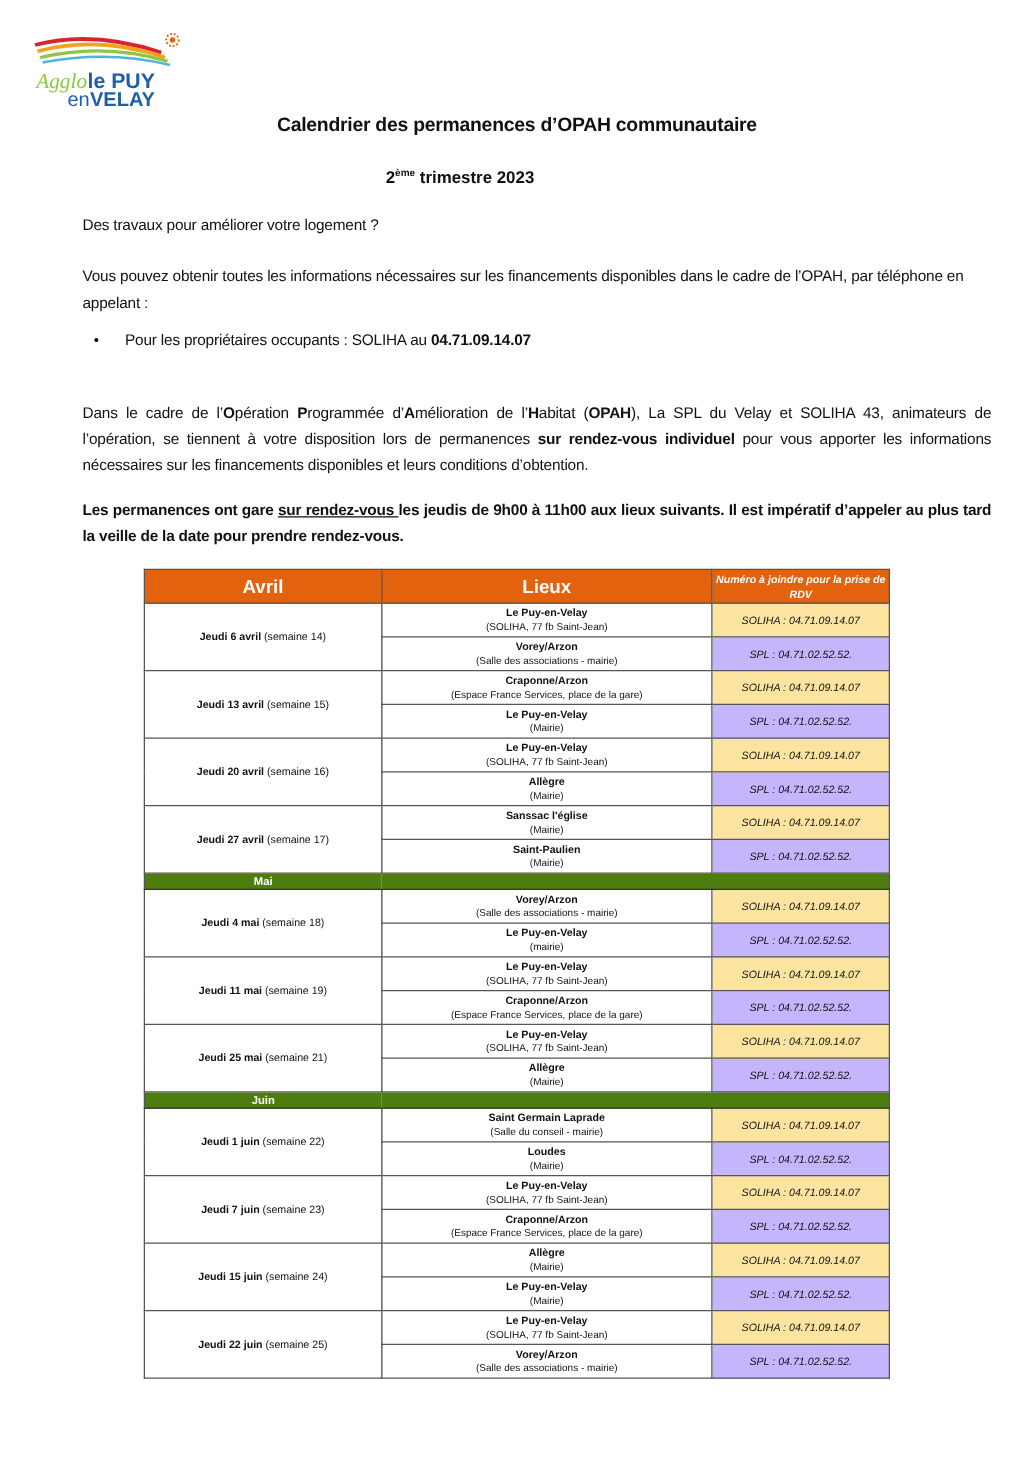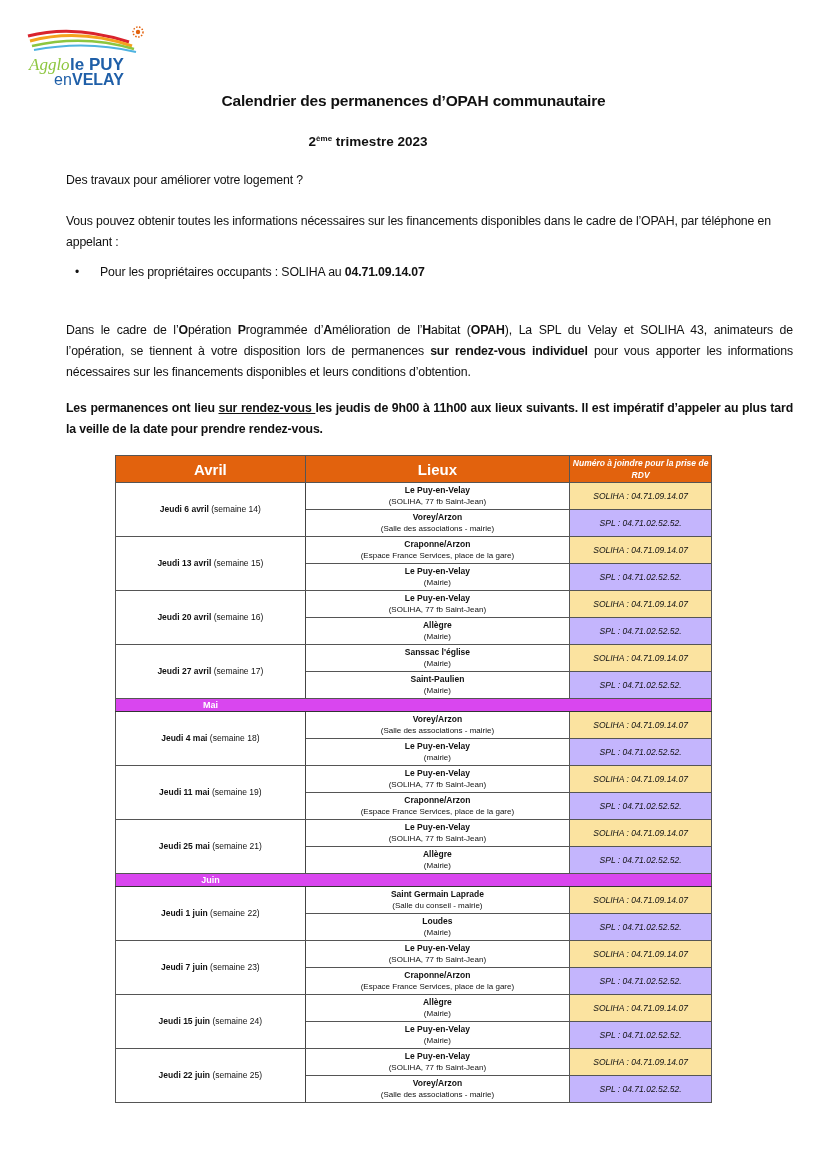--- a/index.html
+++ b/index.html
@@ -32,21 +32,21 @@
   .cal th { background: #e2620d; color: #fff; font-size: 15px; font-weight: bold; height: 27px; }
   .cal th.numhdr { font-style: italic; font-size: 8.5px; line-height: 12px; }
   .cal td { font-size: 8.5px; height: 27px; line-height: 11px; }
   .cal td.date { font-size: 8.5px; border-right: 1.5px solid #444; }
   .cal td.date b { font-weight: bold; }
   .cal td.place b { display: block; font-weight: bold; font-size: 8.5px; }
   .cal td.place span { display: block; font-size: 8px; }
   .cal td.soliha { background: #fbe3a0; font-style: italic; font-size: 8.5px; }
   .cal td.spl { background: #c4b5fd; font-style: italic; font-size: 8.5px; }
   .cal tr.group-top td { border-top: 1.8px solid #333; }
-  .cal tr.month td { background: #d946ef; color: #fff; font-weight: bold; font-size: 9px; height: 13px; line-height: 12px;
+  .cal tr.month td { background: #4d7c0f; color: #fff; font-weight: bold; font-size: 9px; height: 13px; line-height: 12px;
                      border-top: 1.8px solid #333; border-bottom: 1.8px solid #333; }
   .cal tr.month td.mlabel { text-align: center; border-right: none; }
   .cal tr.month td.mfill { border-left: none; }
 </style>
 </head>
 <body>
 
 <div class="logo">
   <svg width="130" height="66" viewBox="0 0 130 66">
     <path d="M4 14 Q50 2 105 20" stroke="#d9232d" stroke-width="3" fill="none"></path>
@@ -67,21 +67,21 @@
 
 <div class="para p1">Des travaux pour améliorer votre logement ?</div>
 <div class="para p2">Vous pouvez obtenir toutes les informations nécessaires sur les financements disponibles dans le cadre de l’OPAH, par téléphone en appelant :</div>
 
 <ul class="bullets">
   <li><span>Pour les propriétaires occupants : SOLIHA au </span><b>04.71.09.14.07</b></li>
 </ul>
 
 <div class="para p3"><span>Dans le cadre de l’</span><b>O</b><span>pération </span><b>P</b><span>rogrammée d’</span><b>A</b><span>mélioration de l’</span><b>H</b><span>abitat (</span><b>OPAH</b><span>), La SPL du Velay et SOLIHA 43, animateurs de l’opération, se tiennent à votre disposition lors de permanences </span><b>sur rendez-vous individuel</b><span> pour vous apporter les informations nécessaires sur les financements disponibles et leurs conditions d’obtention.</span></div>
 
-<div class="para p4"><span>Les permanences ont lieu </span><u>sur rendez-vous </u><span>les jeudis de 9h00 à 11h00 aux lieux suivants. Il est impératif d’appeler au plus tard la veille de la date pour prendre rendez-vous.</span></div>
+<div class="para p4"><span>Les permanences ont gare </span><u>sur rendez-vous </u><span>les jeudis de 9h00 à 11h00 aux lieux suivants. Il est impératif d’appeler au plus tard la veille de la date pour prendre rendez-vous.</span></div>
 
 <table class="cal">
   <colgroup>
     <col style="width:190px">
       <col style="width:265px">
       <col style="width:142px">
   </colgroup>
   <thead>
     <tr>
       <th>Avril</th>

